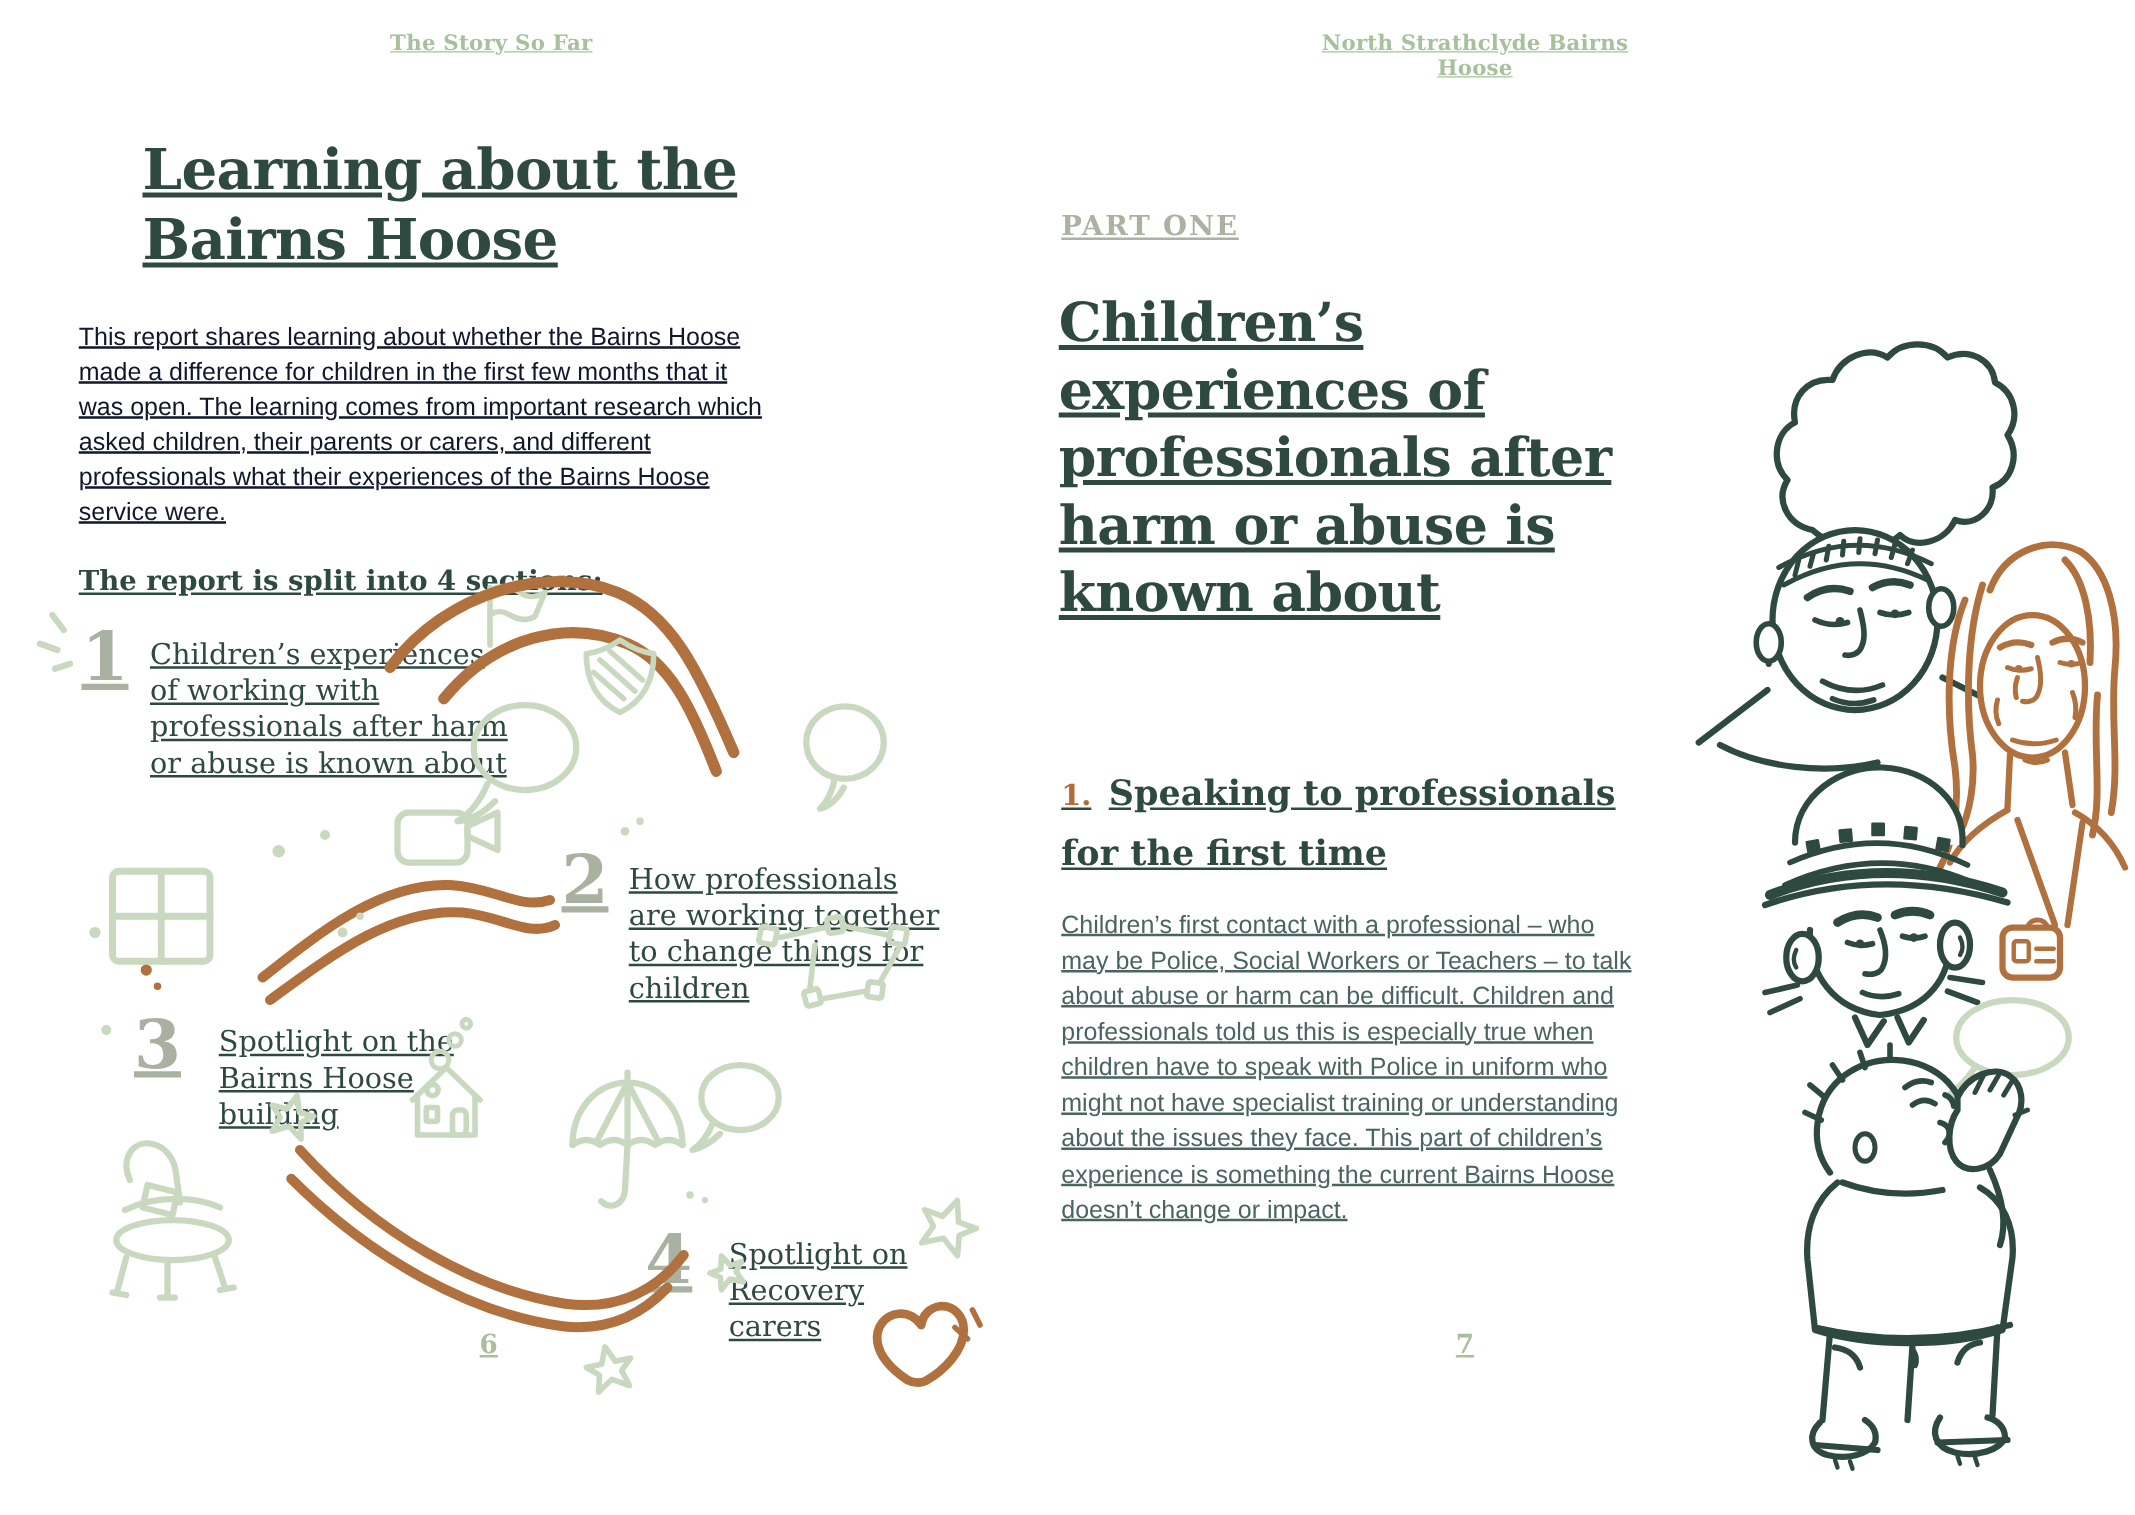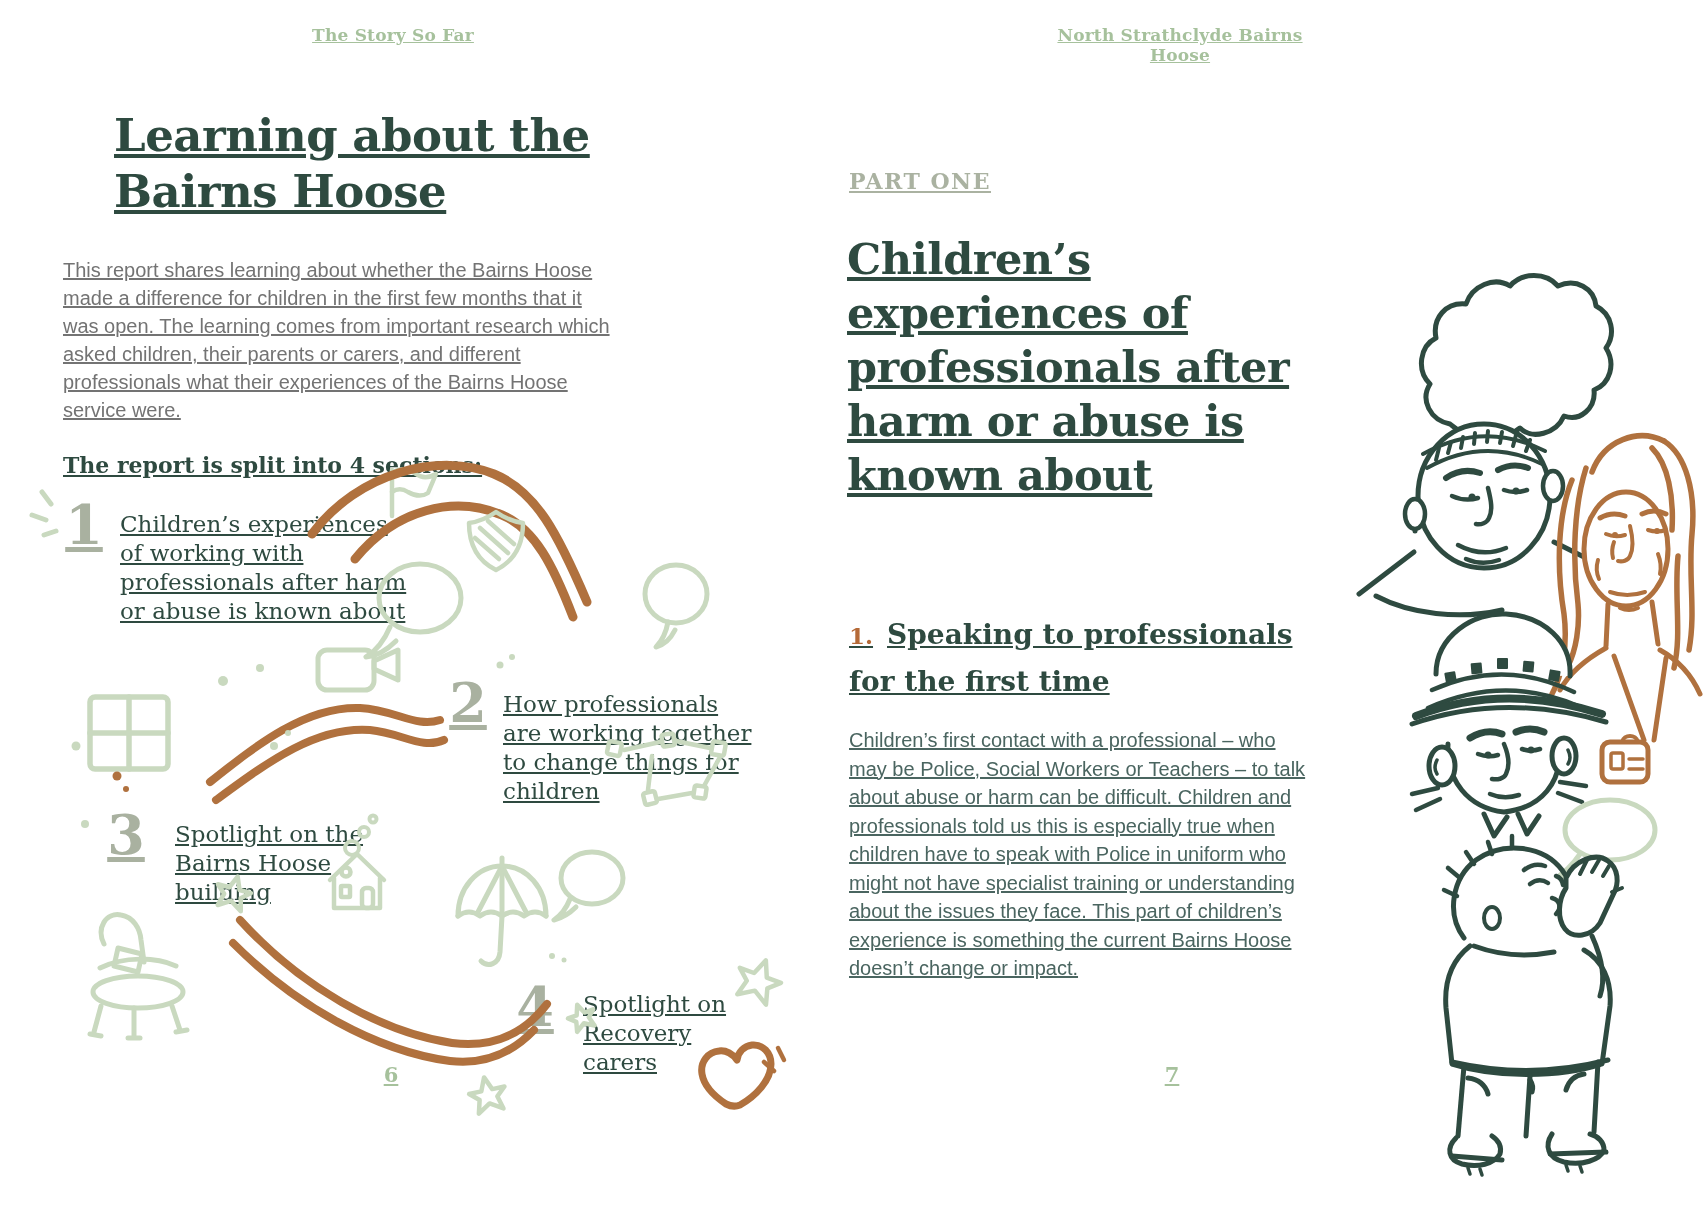--- a/index.html
+++ b/index.html
@@ -5,21 +5,21 @@
   html,body{margin:0;padding:0;background:#fff;}
   body{width:1708px;height:1212px;position:relative;overflow:hidden;
        font-family:"Liberation Sans","DejaVu Sans",sans-serif;}
   #spread{position:absolute;inset:0;background:#ffffff;}
   .abs{position:absolute;text-decoration:underline;}
   .running-header{font-family:"DejaVu Serif",serif;font-weight:bold;font-size:17px;
      color:#a6c19c;text-align:center;letter-spacing:.2px;}
   .page-title{font-family:"DejaVu Serif",serif;font-weight:bold;font-size:45px;
      line-height:56px;color:#2e4a40;letter-spacing:-0.5px;}
   .title-line{white-space:nowrap;}
-  .intro{font-size:20px;line-height:28px;color:#737373;}
+  .intro{font-size:20px;line-height:28px;color:#0f172a;}
   .sections-heading{font-family:"DejaVu Serif",serif;font-weight:bold;font-size:22px;color:#2e4a40;}
   .sec-num{font-family:"DejaVu Serif",serif;font-weight:bold;font-size:54px;line-height:54px;color:#a9b1a0;}
   .sec-label{font-family:"DejaVu Serif",serif;font-size:23px;line-height:29px;color:#2e4a40;}
   .kicker{font-family:"DejaVu Serif",serif;font-weight:bold;font-size:22px;color:#aab2a1;letter-spacing:1.5px;}
   .big-title{font-family:"DejaVu Serif",serif;font-weight:bold;font-size:43px;line-height:54px;color:#2e4a40;letter-spacing:-0.5px;}
   .subhead{font-family:"DejaVu Serif",serif;font-weight:bold;font-size:28px;line-height:46px;color:#2e4a40;}
   .subhead .num{font-size:23px;color:#b56a38;margin-right:14px;}
   .body-copy{font-size:20px;line-height:28.5px;color:#4a6560;}
   .page-num{font-family:"DejaVu Serif",serif;font-weight:bold;font-size:21px;color:#a6c19c;text-align:center;}
   svg{position:absolute;left:0;top:0;}

